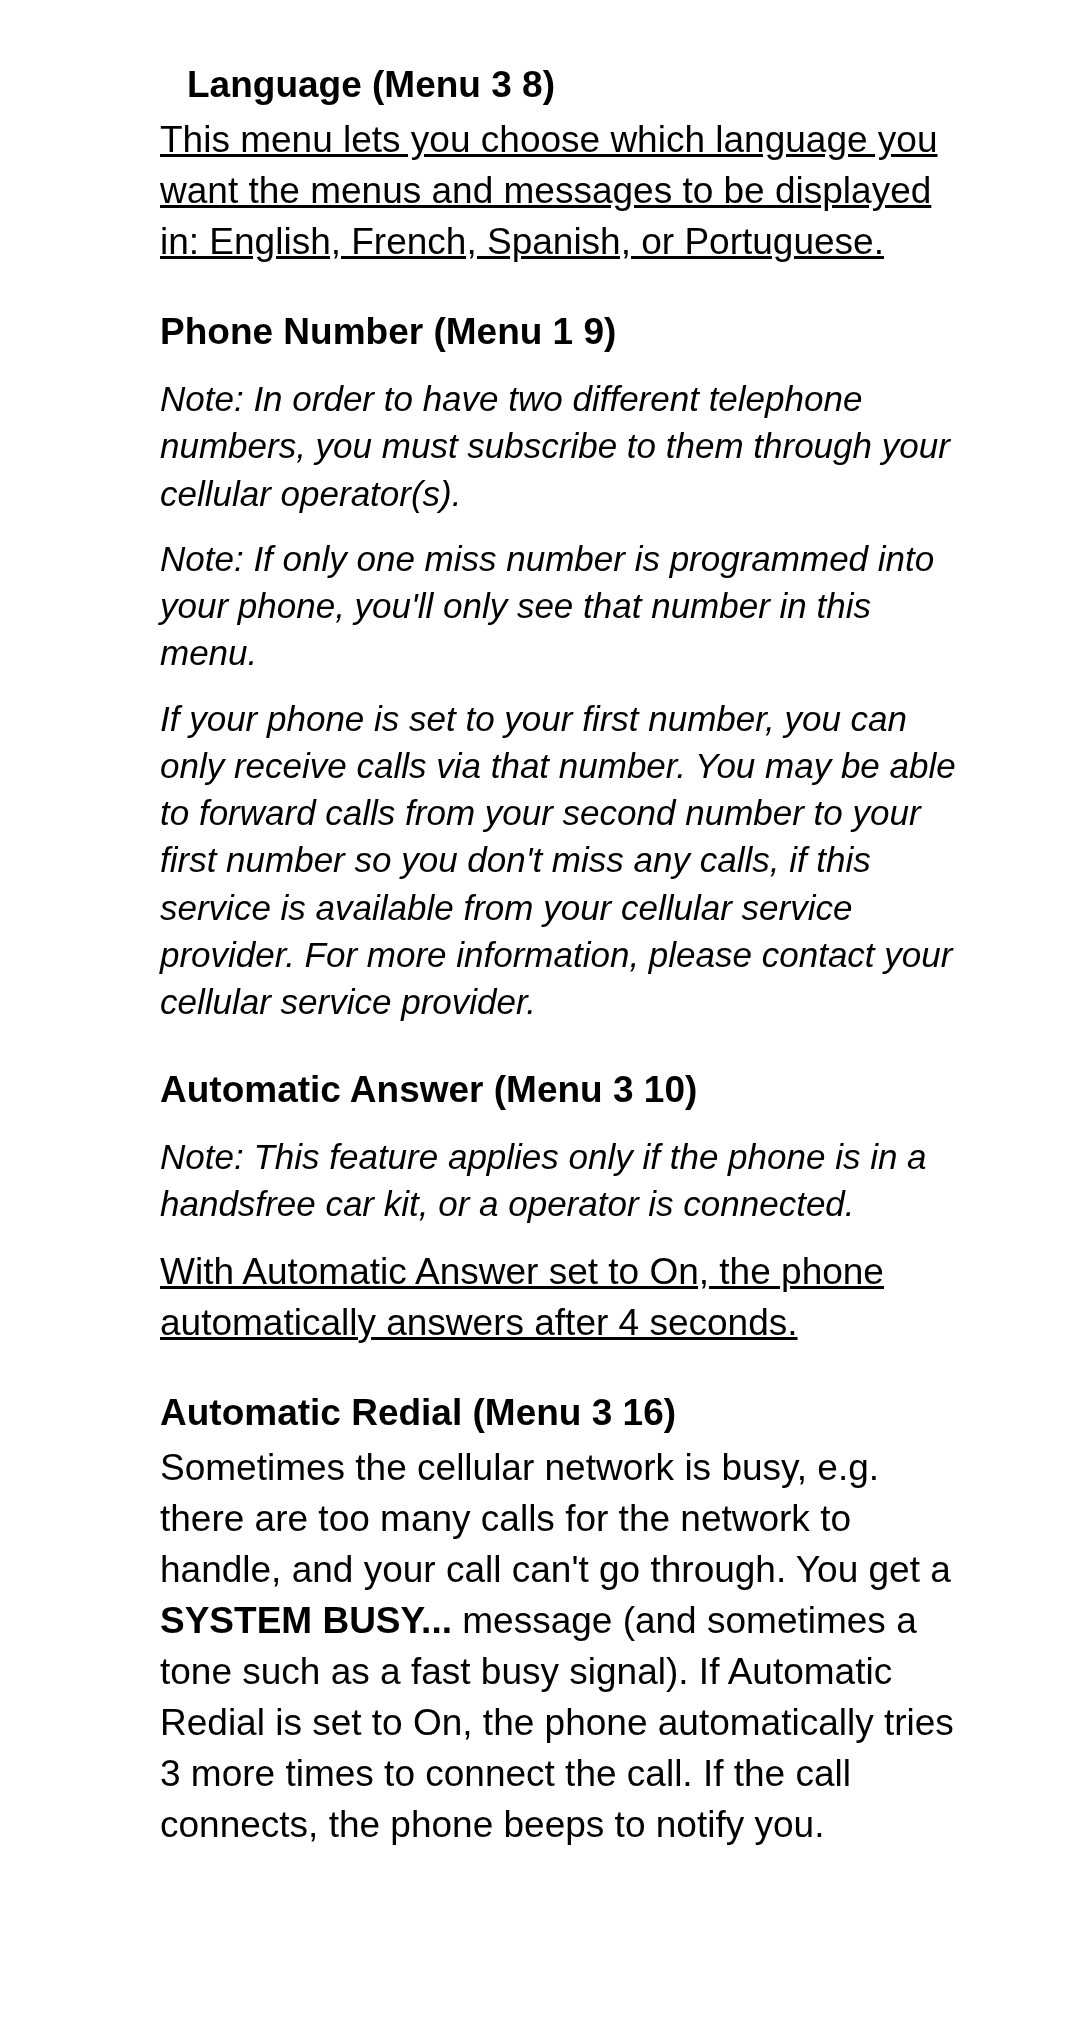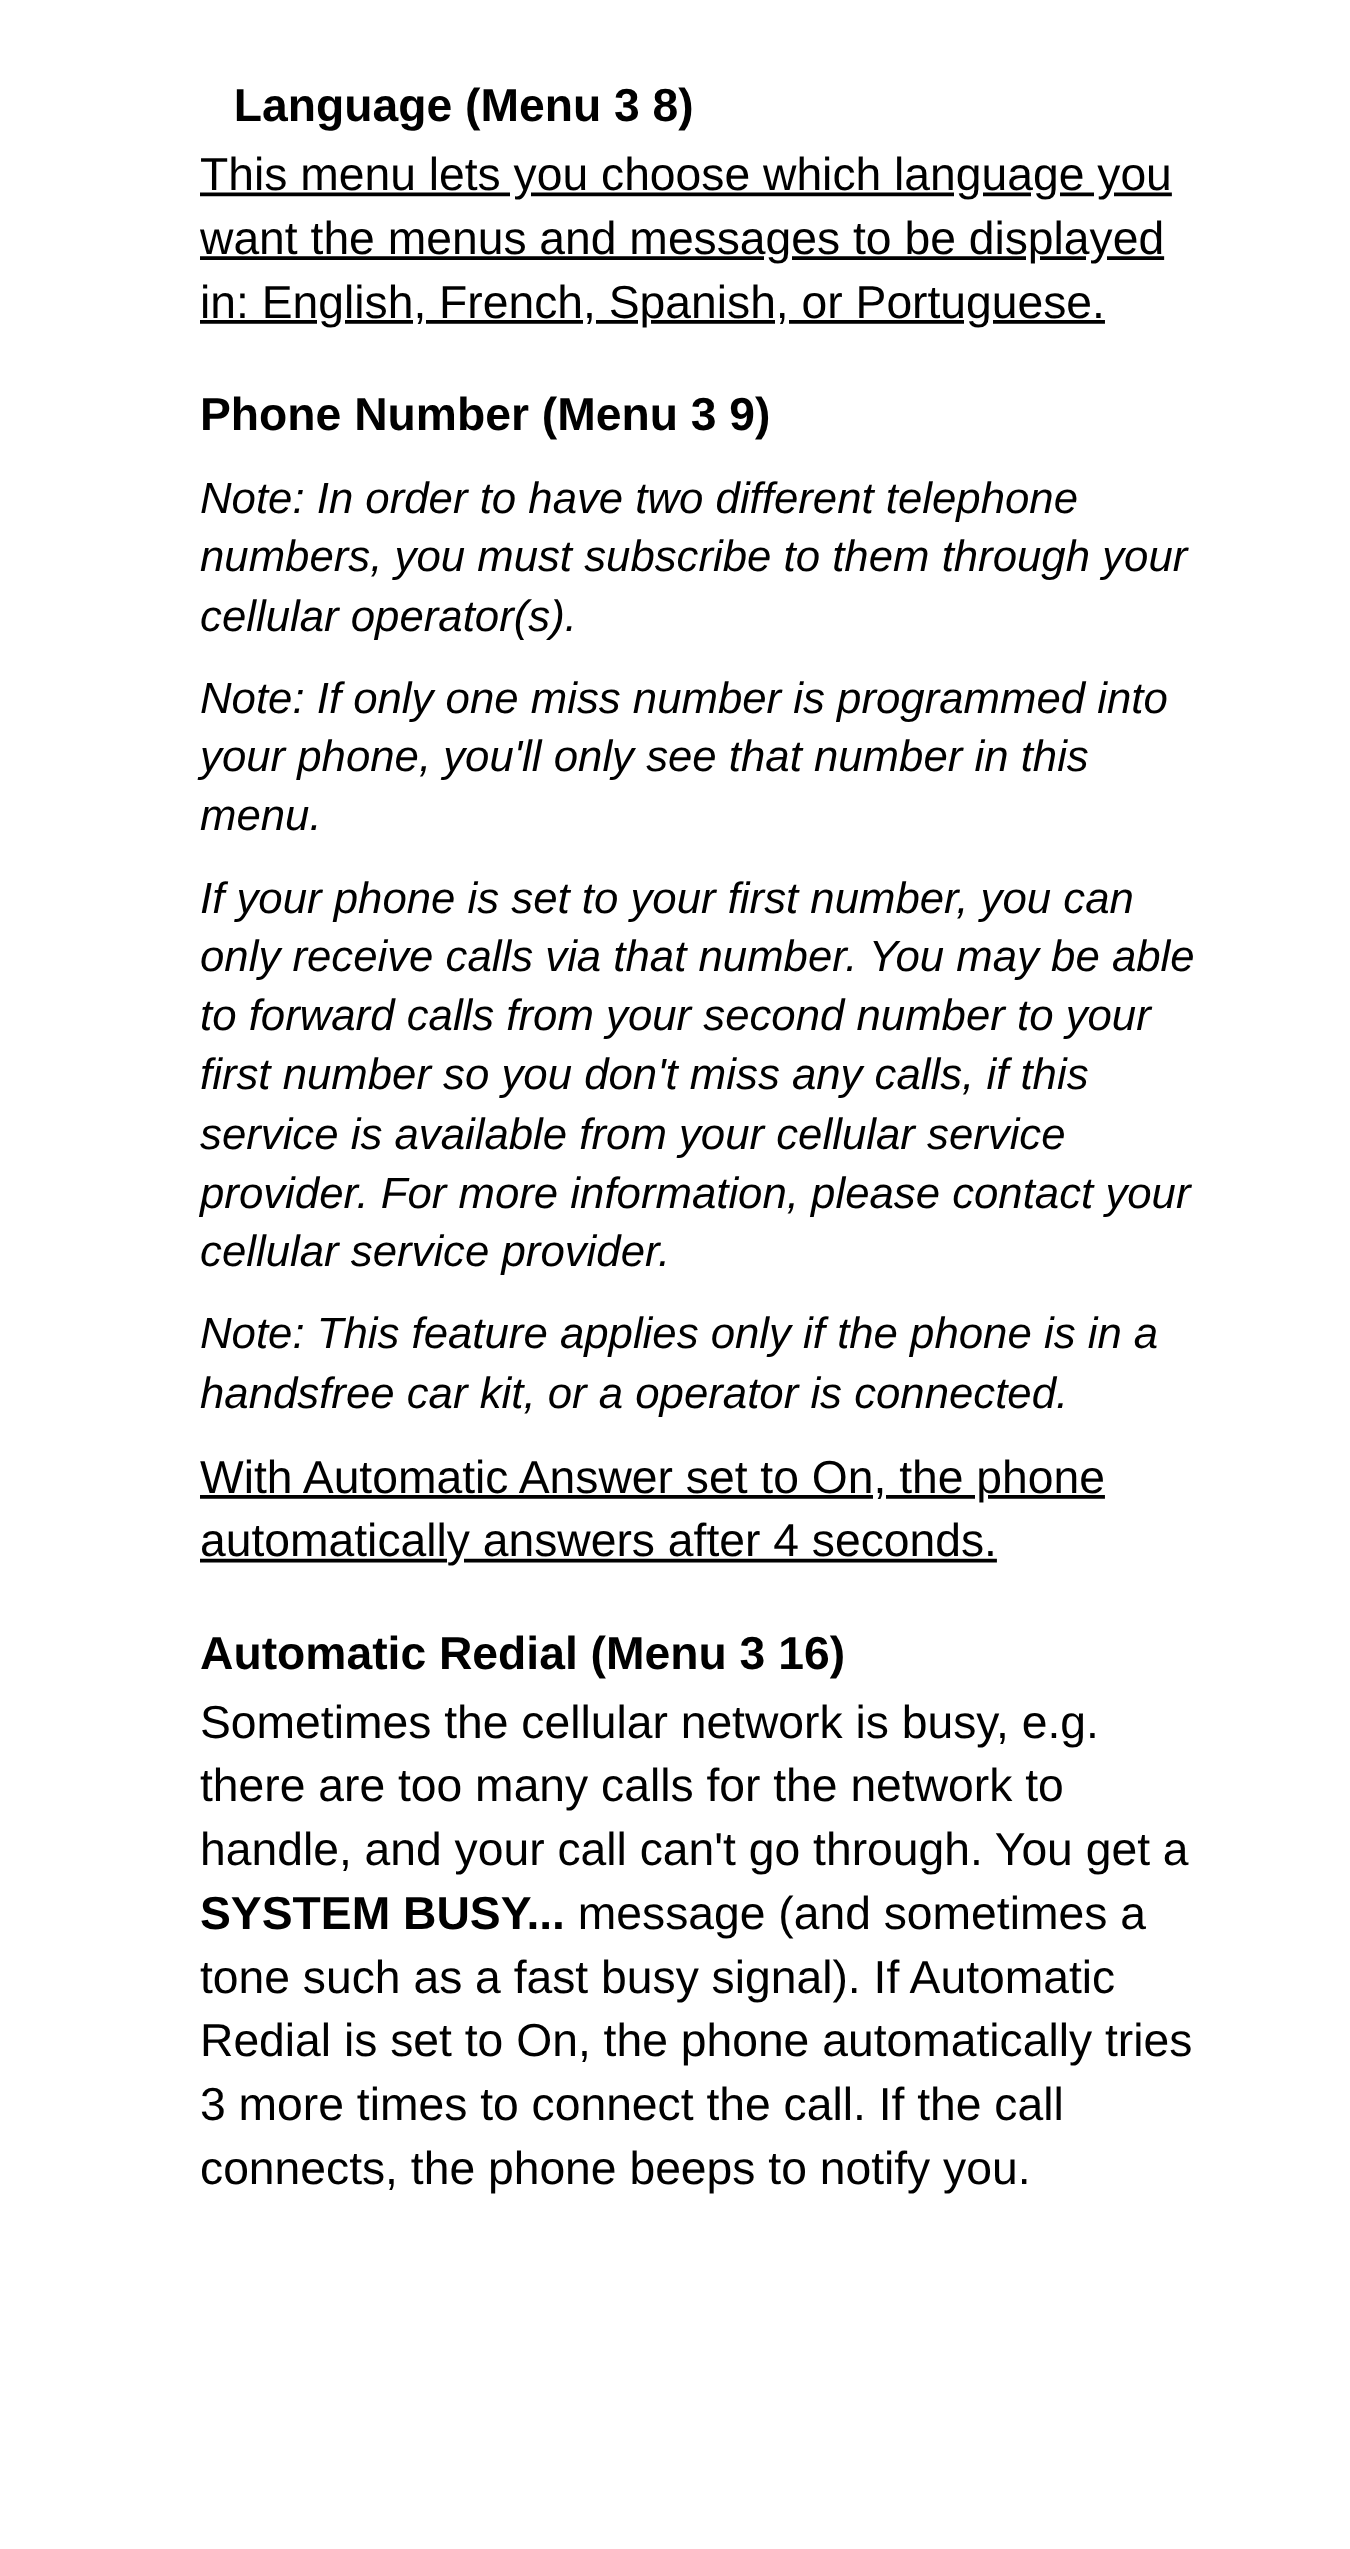--- a/index.html
+++ b/index.html
@@ -50,25 +50,26 @@
   }
 </style>
 </head>
 <body>
 
 <div class="page">
 
   <div class="section-heading first">Language (Menu 3 8)</div>
   <p class="body-text">This menu lets you choose which language you want the menus and messages to be displayed in: English, French, Spanish, or Portuguese.</p>
 
-  <div class="section-heading">Phone Number (Menu 3 9)</div>
+  <div class="section-heading">Phone Number (Menu 1 9)</div>
   <p class="note-text">Note: In order to have two different telephone numbers, you must subscribe to them through your cellular operator(s).</p>
   <p class="note-text">Note: If only one miss number is programmed into your phone, you'll only see that number in this menu.</p>
   <p class="note-text">If your phone is set to your first number, you can only receive calls via that number. You may be able to forward calls from your second number to your first number so you don't miss any calls, if this service is available from your cellular service provider. For more information, please contact your cellular service provider.</p>
 
+  <div class="section-heading">Automatic Answer (Menu 3 10)</div>
   <p class="note-text">Note: This feature applies only if the phone is in a handsfree car kit, or a operator is connected.</p>
   <p class="body-text">With Automatic Answer set to On, the phone automatically answers after 4 seconds.</p>
 
   <div class="section-heading">Automatic Redial (Menu 3 16)</div>
   <p class="redial-para">
     <span>Sometimes the cellular network is busy, e.g. there are too many calls for the network to handle, and your call can't go through. You get a </span><span class="bold-inline">SYSTEM BUSY...</span><span> message (and sometimes a tone such as a fast busy signal). If Automatic Redial is set to On, the phone automatically tries 3 more times to connect the call. If the call connects, the phone beeps to notify you.</span>
   </p>
 
 </div>
 

